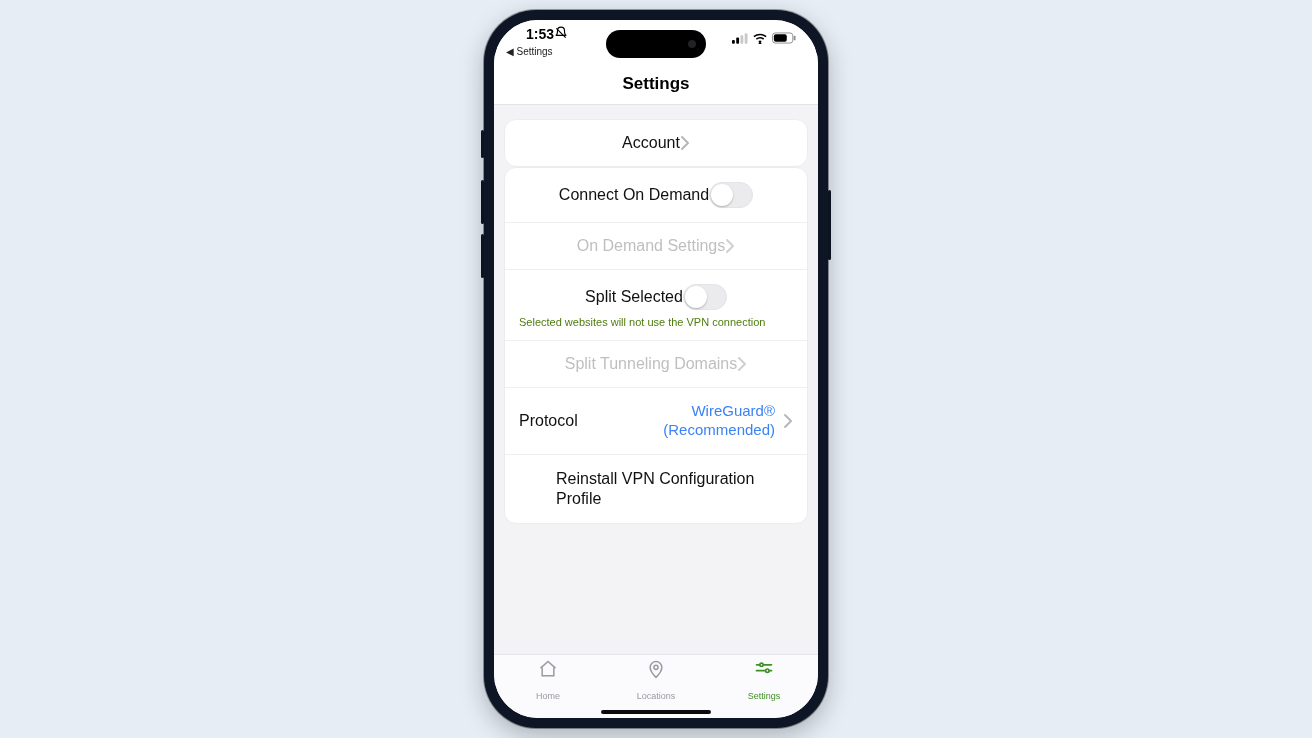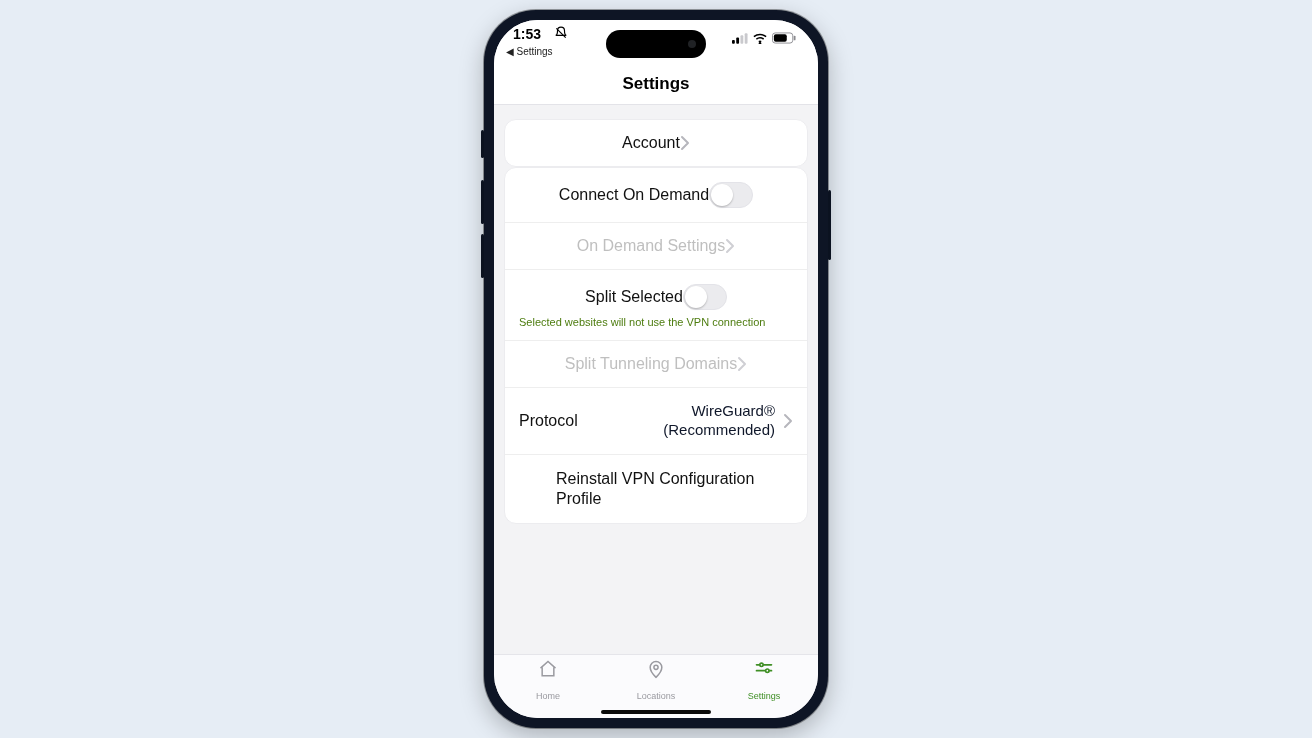--- a/index.html
+++ b/index.html
@@ -49,21 +49,21 @@
   }
   .notch::after{
     content:""; position:absolute; right:10px; top:50%; transform:translateY(-50%);
     width:8px; height:8px; border-radius:50%; background:#202225;
   }
   .status-bar {
     height: 48px;
     position: relative;
     background: #fff;
   }
-  .sb-time { position:absolute; left:19px; top:6px; font-weight:700; font-size:14px; }
+  .sb-time { position:absolute; left:32px; top:6px; font-weight:700; font-size:14px; }
   .sb-back { position:absolute; left:12px; top:26px; font-size:10px; color:#222;text-align:right; }
   .sb-mute { position:absolute; left:60px; top:6px; }
   .sb-right { position:absolute; right:22px; top:10px; display:flex; align-items:center; gap:4px; }
   .header {
     background:#fff;
     border-bottom:1px solid #e3e3e8;
     text-align:center;
     padding: 6px 0 10px;
   }
   .header h1 { font-size:17px; font-weight:700; }
@@ -83,21 +83,21 @@
     display:flex;
     align-items:center;
     justify-content:center;
     padding:14px 14px;
     font-size:16px;
     color:#111;
   }
   .row + .row, .subrow + .row, .row + .subrow, .subrow-desc + .row { border-top:1px solid #eee; }
   .row.disabled, .row.disabled .chev svg path { color:#bfbfbf; stroke:#cfcfd4; }
   .row .right { display:flex; align-items:center; gap:8px; }
-  .row .value { color:#0f172a; text-align:right; font-size:15px; line-height:1.25; }
+  .row .value { color:#3b82f6; text-align:right; font-size:15px; line-height:1.25; }
   .subrow-desc {
     padding: 0 14px 12px;
     font-size:11px;
     color:#4d7c0f;
     background:#fff;
   }
   .section-title {
     color:#3f8f25;
     font-size:16px;
     margin: 18px 4px 8px;

